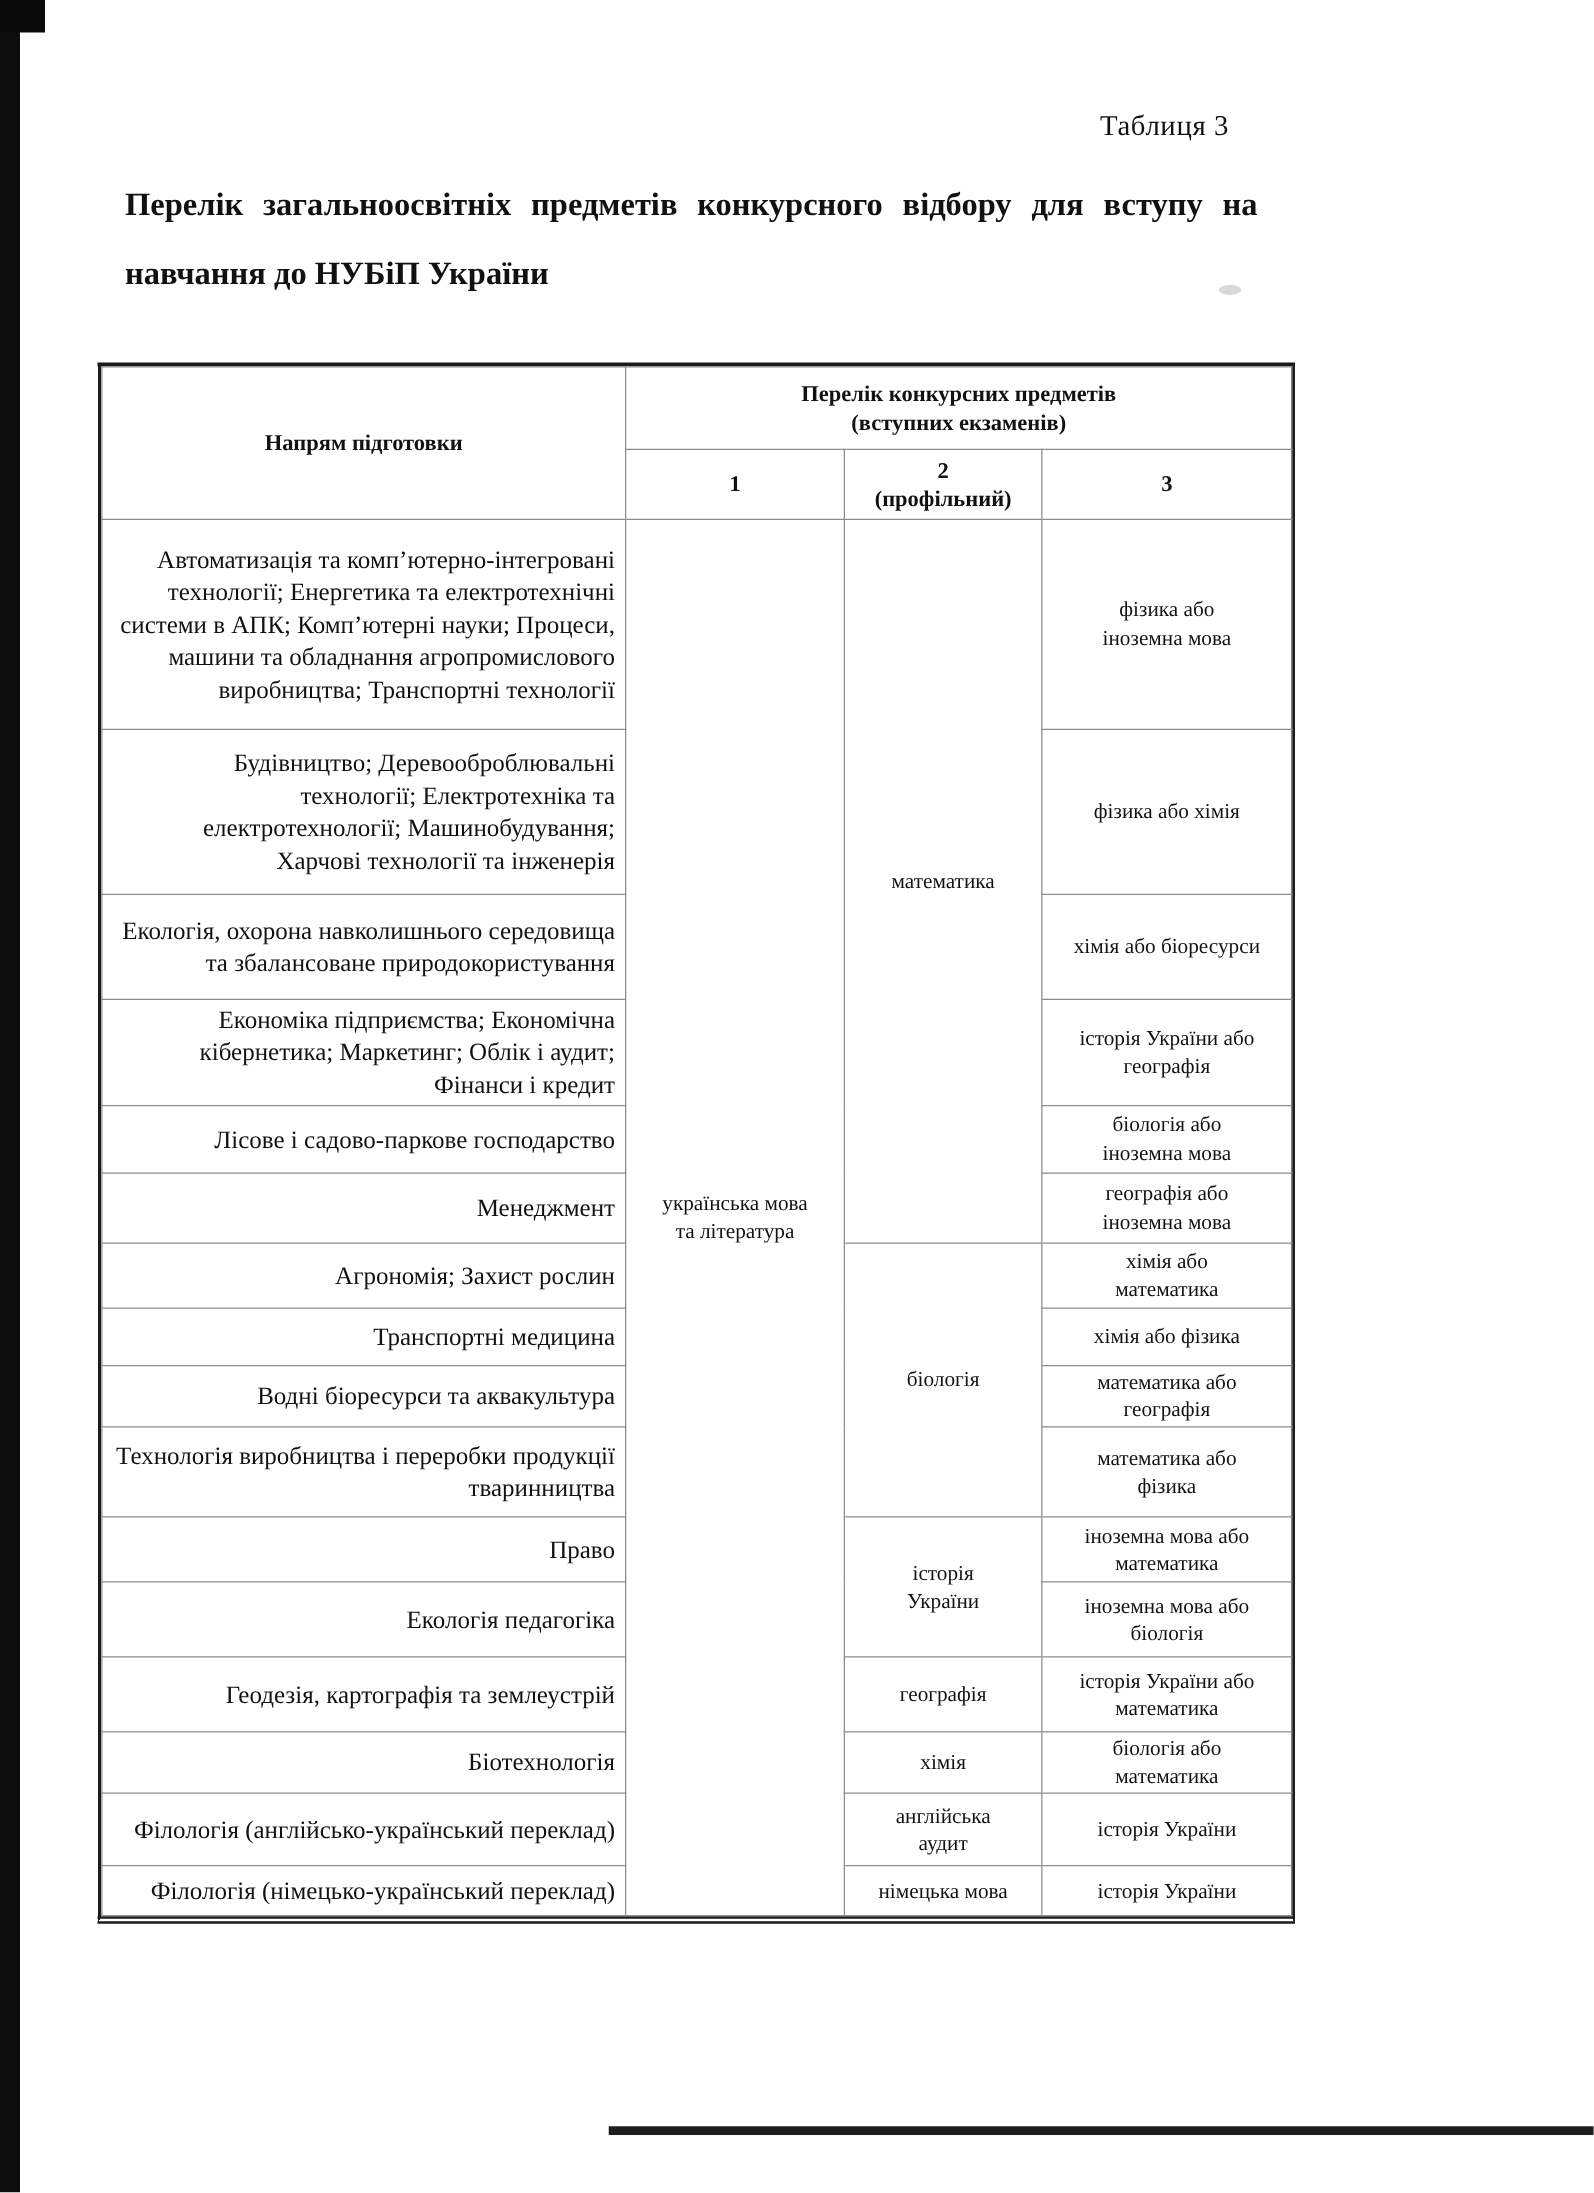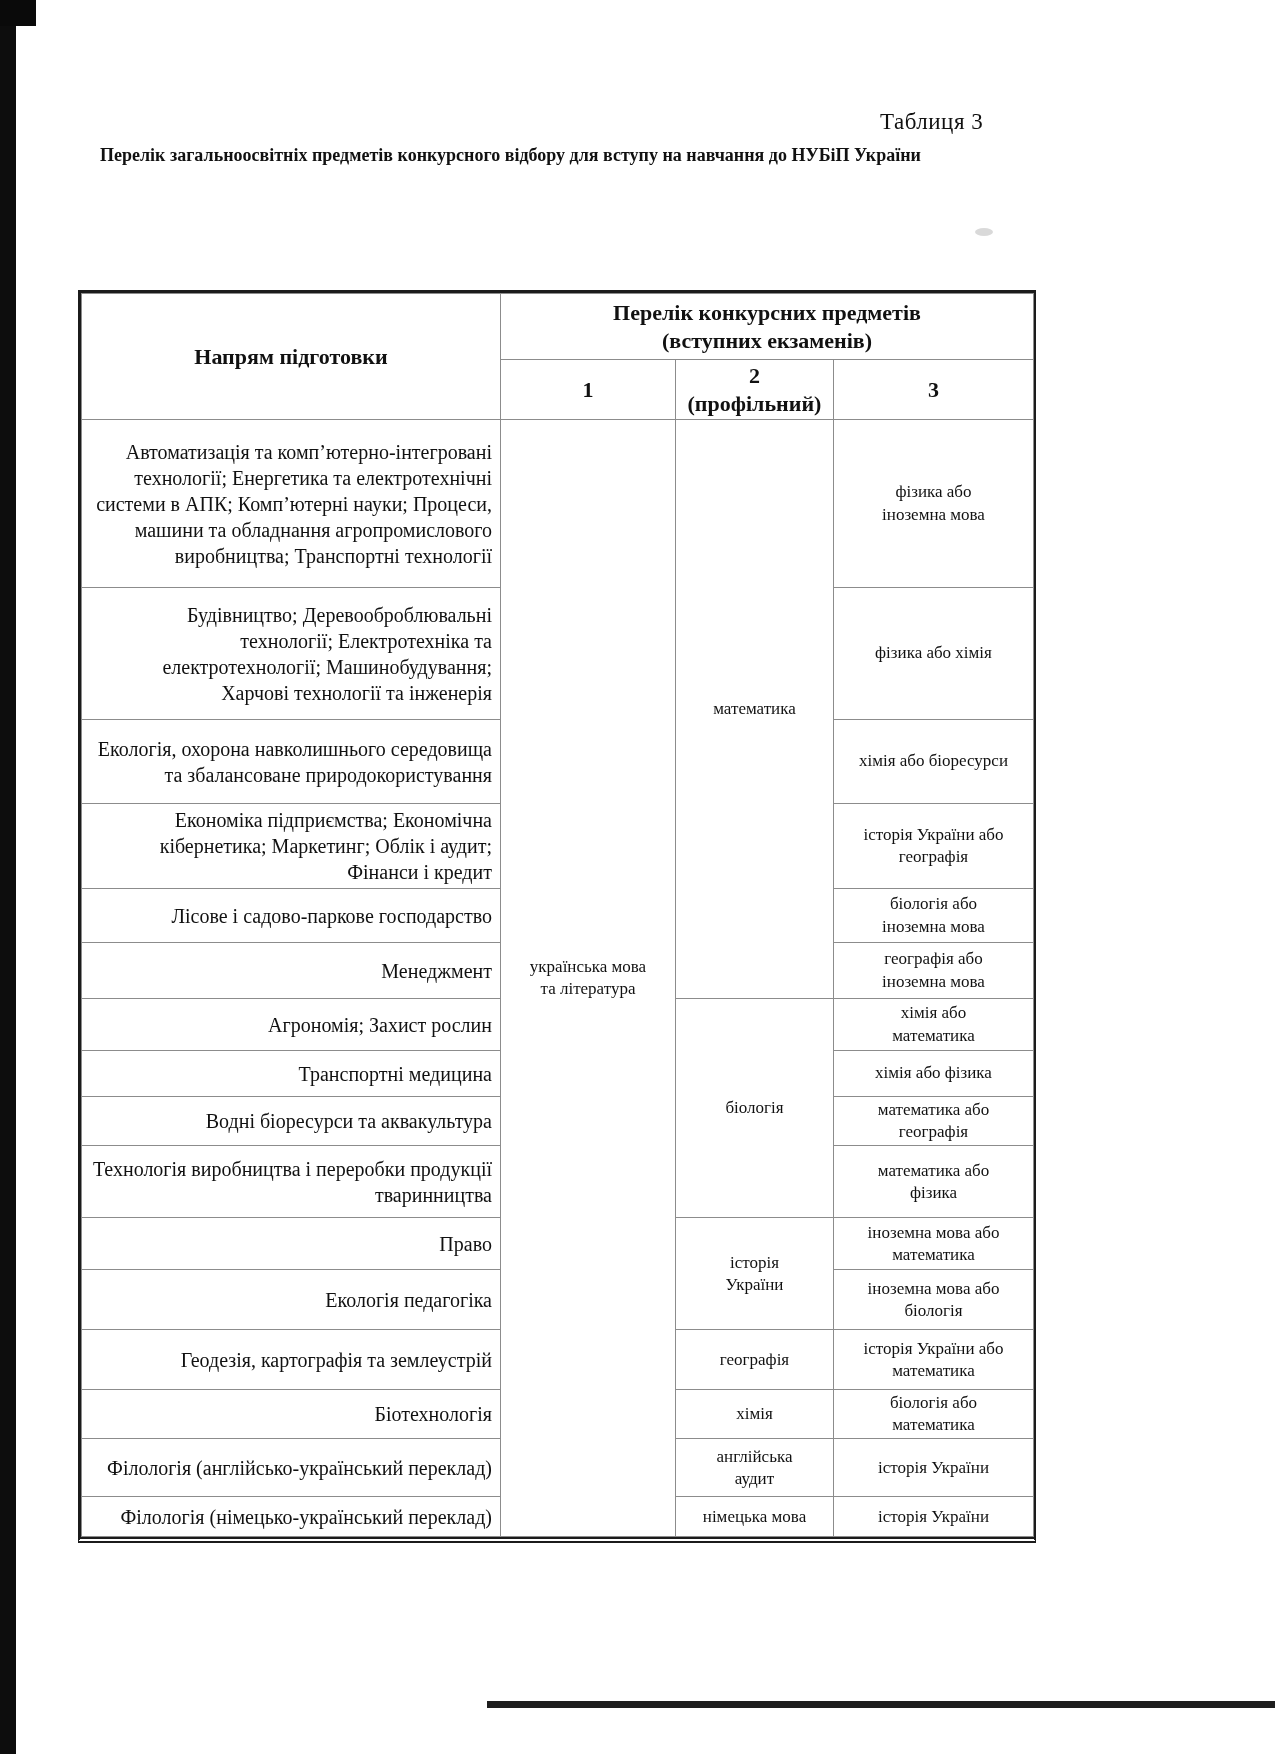--- a/index.html
+++ b/index.html
@@ -11,42 +11,42 @@
     overflow:hidden;
   }
   
   .artifact-left{position:absolute;left:0;top:0;width:16px;height:1754px;background:#0d0d0d;}
   .artifact-corner{position:absolute;left:0;top:0;width:36px;height:26px;background:#0a0a0a;}
   .artifact-bottom{position:absolute;left:487px;top:1701px;width:788px;height:7px;background:#1e1e1e;}
   .artifact-smudge{position:absolute;left:975px;top:228px;width:18px;height:8px;background:#c9c9c9;border-radius:50%;opacity:.7;}
 
   .caption{
     position:absolute;left:880px;top:88px;width:220px;
-    font-size:23px;letter-spacing:.5px;margin-top:21px;
+    font-size:23px;letter-spacing:.5px;
   }
   .doc-title{
     position:absolute;left:100px;top:136px;width:906px;
-    font-size:18px;font-weight:bold;line-height:2.12;
+    font-size:26px;font-weight:bold;line-height:2.12;
     text-align:justify;
   }
 
   .table-wrap{
     position:absolute;left:78px;top:290px;width:952px;
     border:3px solid #1b1b1b;
     border-bottom:6px double #1b1b1b;
     background:#fff;
   }
   table.subjects{border-collapse:collapse;width:100%;table-layout:fixed;}
   .subjects th,.subjects td{
     border:1px solid #8c8c8c;
     padding:2px 6px;
     vertical-align:middle;
   }
   .subjects th{
-    font-size:22px;font-weight:bold;text-align:center;
+    font-size:18px;font-weight:bold;text-align:center;
     white-space:pre-line;line-height:1.25;
   }
   td.direction{
     text-align:right;font-size:20px;line-height:1.3;
     padding:3px 8px 3px 9px;
   }
   td.center{
     text-align:center;font-size:17px;line-height:1.3;
     white-space:pre-line;
   }

